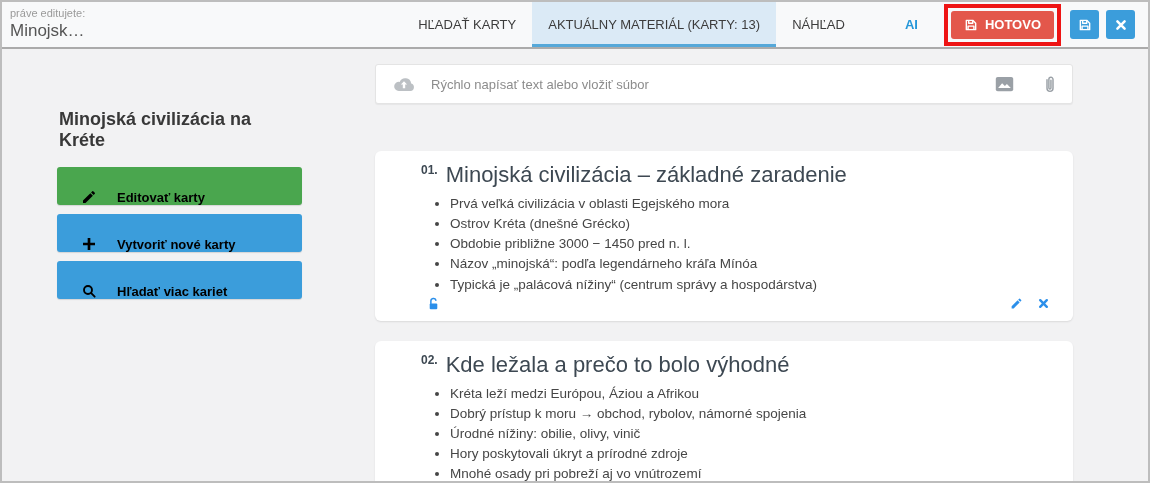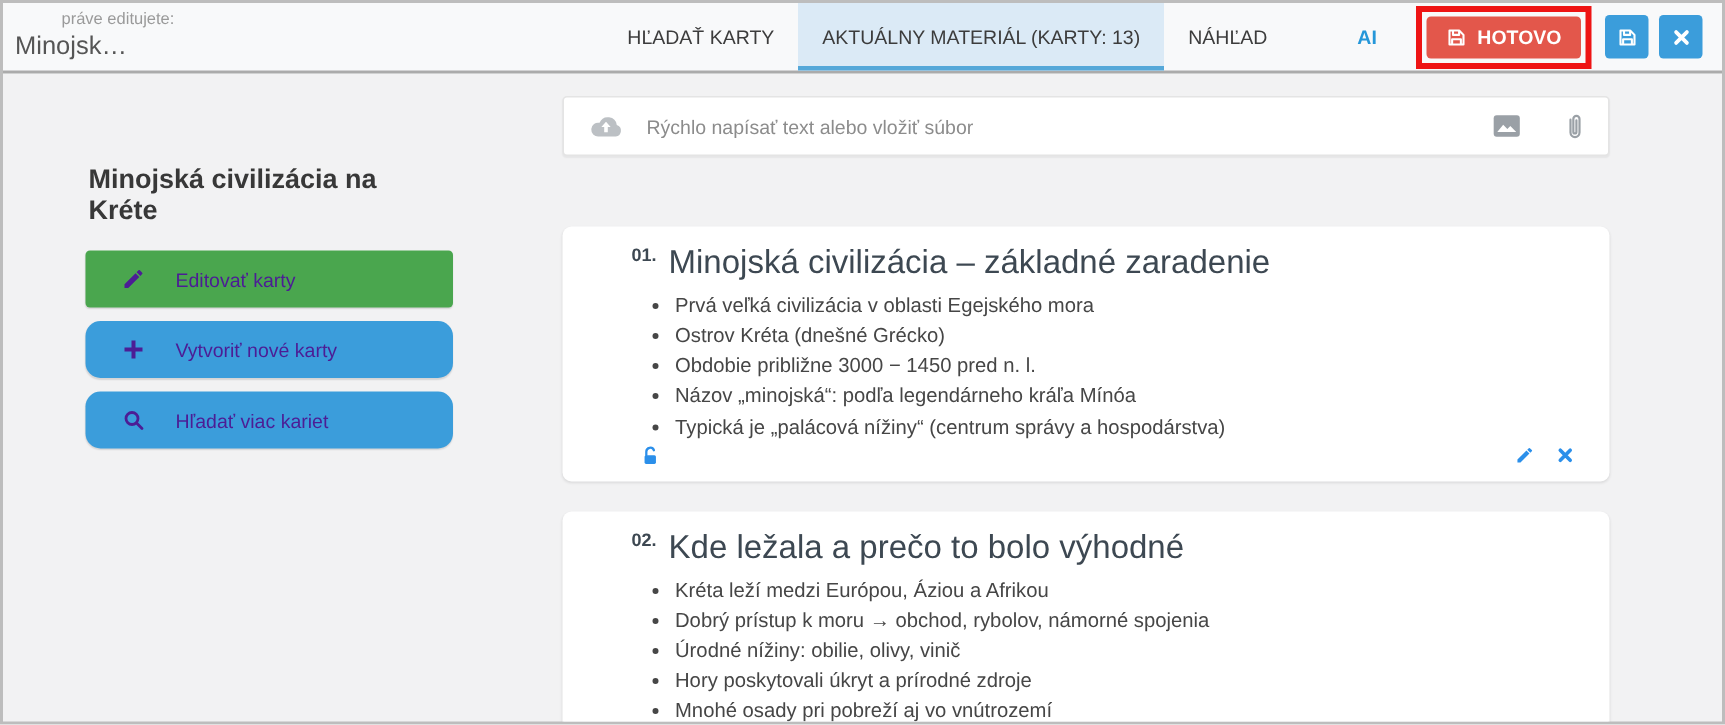--- a/index.html
+++ b/index.html
@@ -6,21 +6,21 @@
   .page{
     position:relative;width:1146px;height:479px;border:2px solid #bdbdbd;
     background:#f2f2f3;font-family:"Liberation Sans",sans-serif;overflow:hidden;
   }
   
   .topbar{
     height:45px;background:#f8f9fa;border-bottom:2px solid #ababab;
     display:flex;align-items:stretch;
   }
   .editing{padding:5px 10px 0 8px;min-width:150px;}
-  .editing-label{display:block;font-size:11px;color:#9a9a9a;line-height:13px;margin-left:31px;}
+  .editing-label{display:block;font-size:11px;color:#9a9a9a;line-height:13px;}
   .editing-value{display:block;font-size:17px;color:#555;line-height:22px;}
   .tabs{margin-left:auto;display:flex;align-items:stretch;}
   .tab{
     display:flex;align-items:center;padding:0 16px;font-size:13px;color:#3c3c3c;
     cursor:pointer;white-space:nowrap;text-align:center;
   }
   .tab.active{background:#dbeaf6;box-shadow:inset 0 -3px 0 #55a8d9;}
   .tab.ai{color:#2597d9;font-weight:bold;margin-left:28px;margin-right:8px;}
   .done-wrap{
     align-self:center;border:4px solid #ee1414;padding:3px;margin:0 2px;
@@ -34,26 +34,26 @@
   .btn-sq{
     align-self:center;width:29px;height:29px;background:#3b9ddb;color:#fff;
     border:none;border-radius:3px;display:flex;align-items:center;justify-content:center;
     cursor:pointer;margin-left:7px;
   }
   .btn-sq:last-child{margin-right:13px;}
   
   .sidebar{position:absolute;left:55px;top:107px;width:245px;}
   .sidebar-title{font-size:18px;font-weight:bold;color:#383838;margin:0 0 16px 2px;}
   .side-btn{
-    display:flex;align-items:center;gap:20px;height:38px;border-radius:3px;
-    color:#4c1d95;font-size:13px;font-weight:normal;padding-left:24px;margin-bottom:9px;
+    display:flex;align-items:flex-end;gap:20px;height:38px;border-radius:3px;
+    color:#000000;font-size:13px;font-weight:bold;padding-left:24px;margin-bottom:9px;
     cursor:pointer;box-shadow:0 1px 1px rgba(0,0,0,0.12);
   }
   .side-btn.green{background:#4aa64e;}
-  .side-btn.blue{background:#3b9ddb;border-radius:10px;}
+  .side-btn.blue{background:#3b9ddb;}
   
   .main{position:absolute;left:373px;top:62px;width:698px;}
   .quickbar{
     height:40px;background:#fff;border:1px solid #e4e4e4;border-radius:3px;
     display:flex;align-items:center;padding:0 16px;box-shadow:0 1px 1px rgba(0,0,0,0.05);
     box-sizing:border-box;cursor:text;
   }
   .quickbar .cloud{color:#bcc0c4;display:flex;}
   .quick-text{font-size:13px;color:#8c8c8c;margin-left:15px;}
   .quick-icons{margin-left:auto;display:flex;align-items:center;gap:30px;color:#9aa0a6;}

